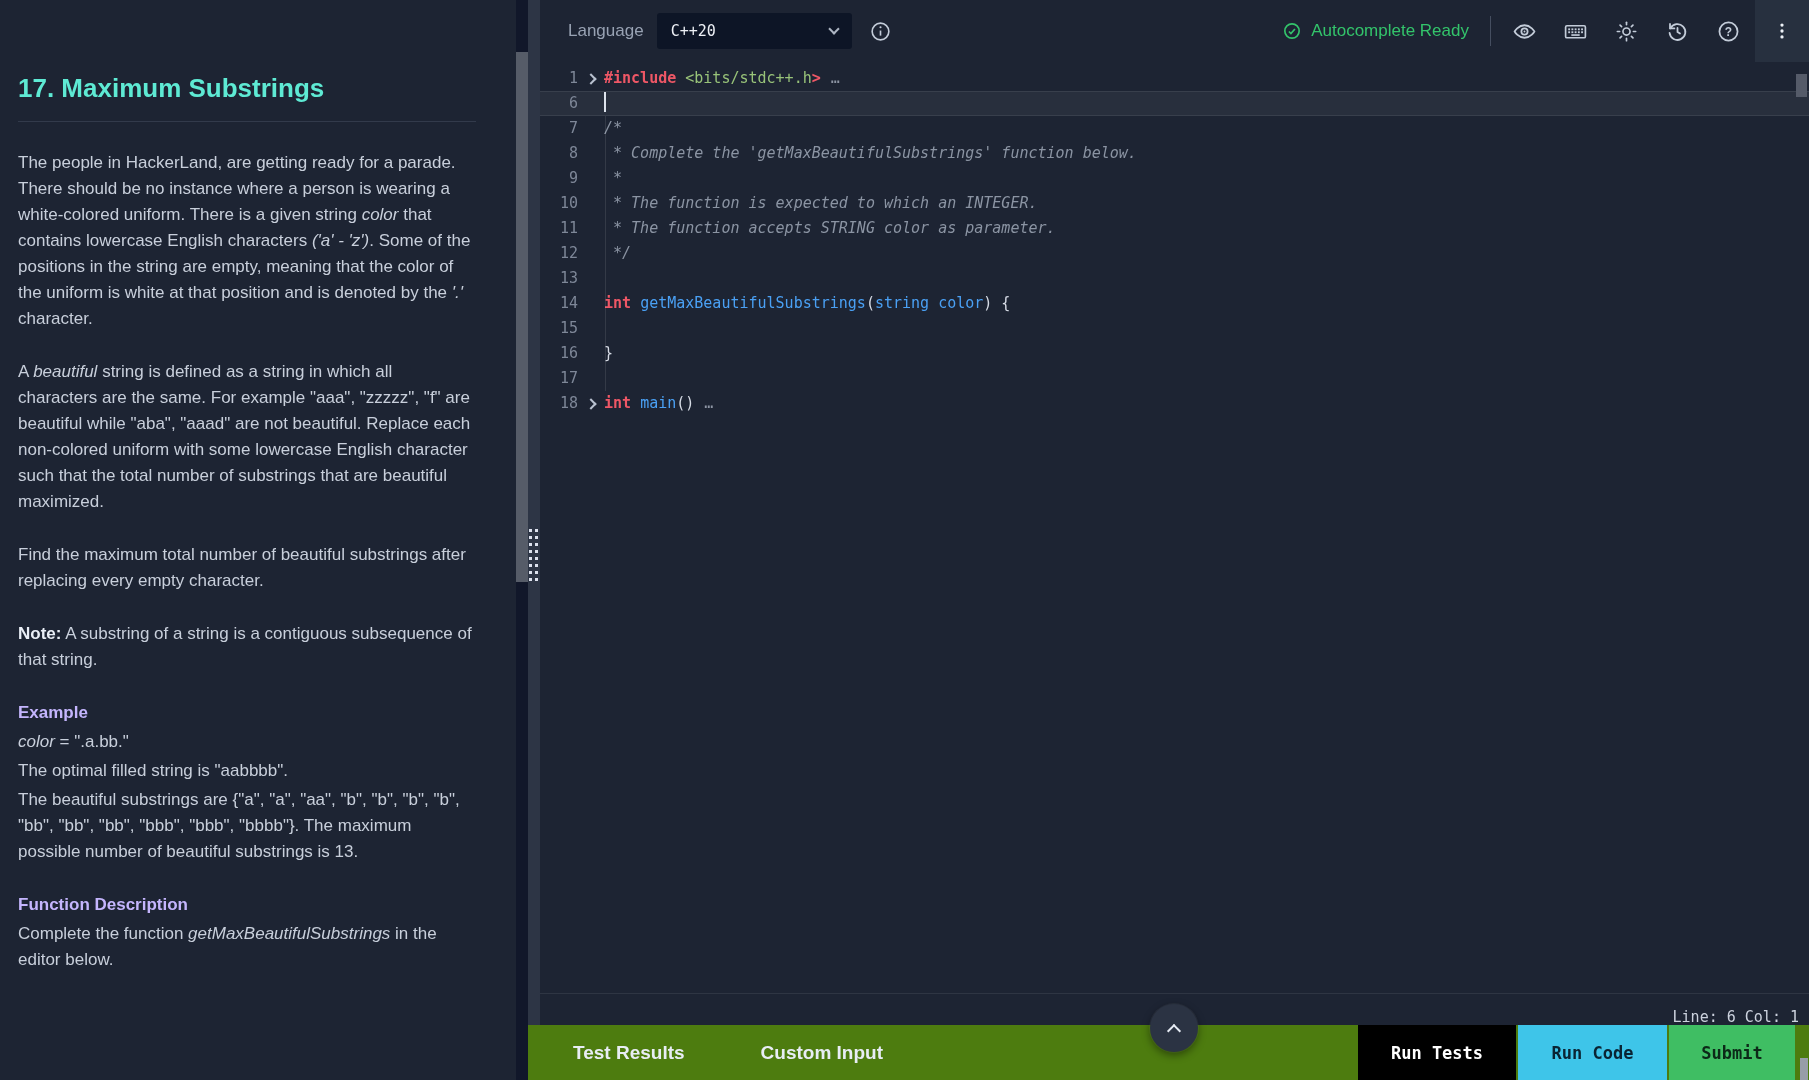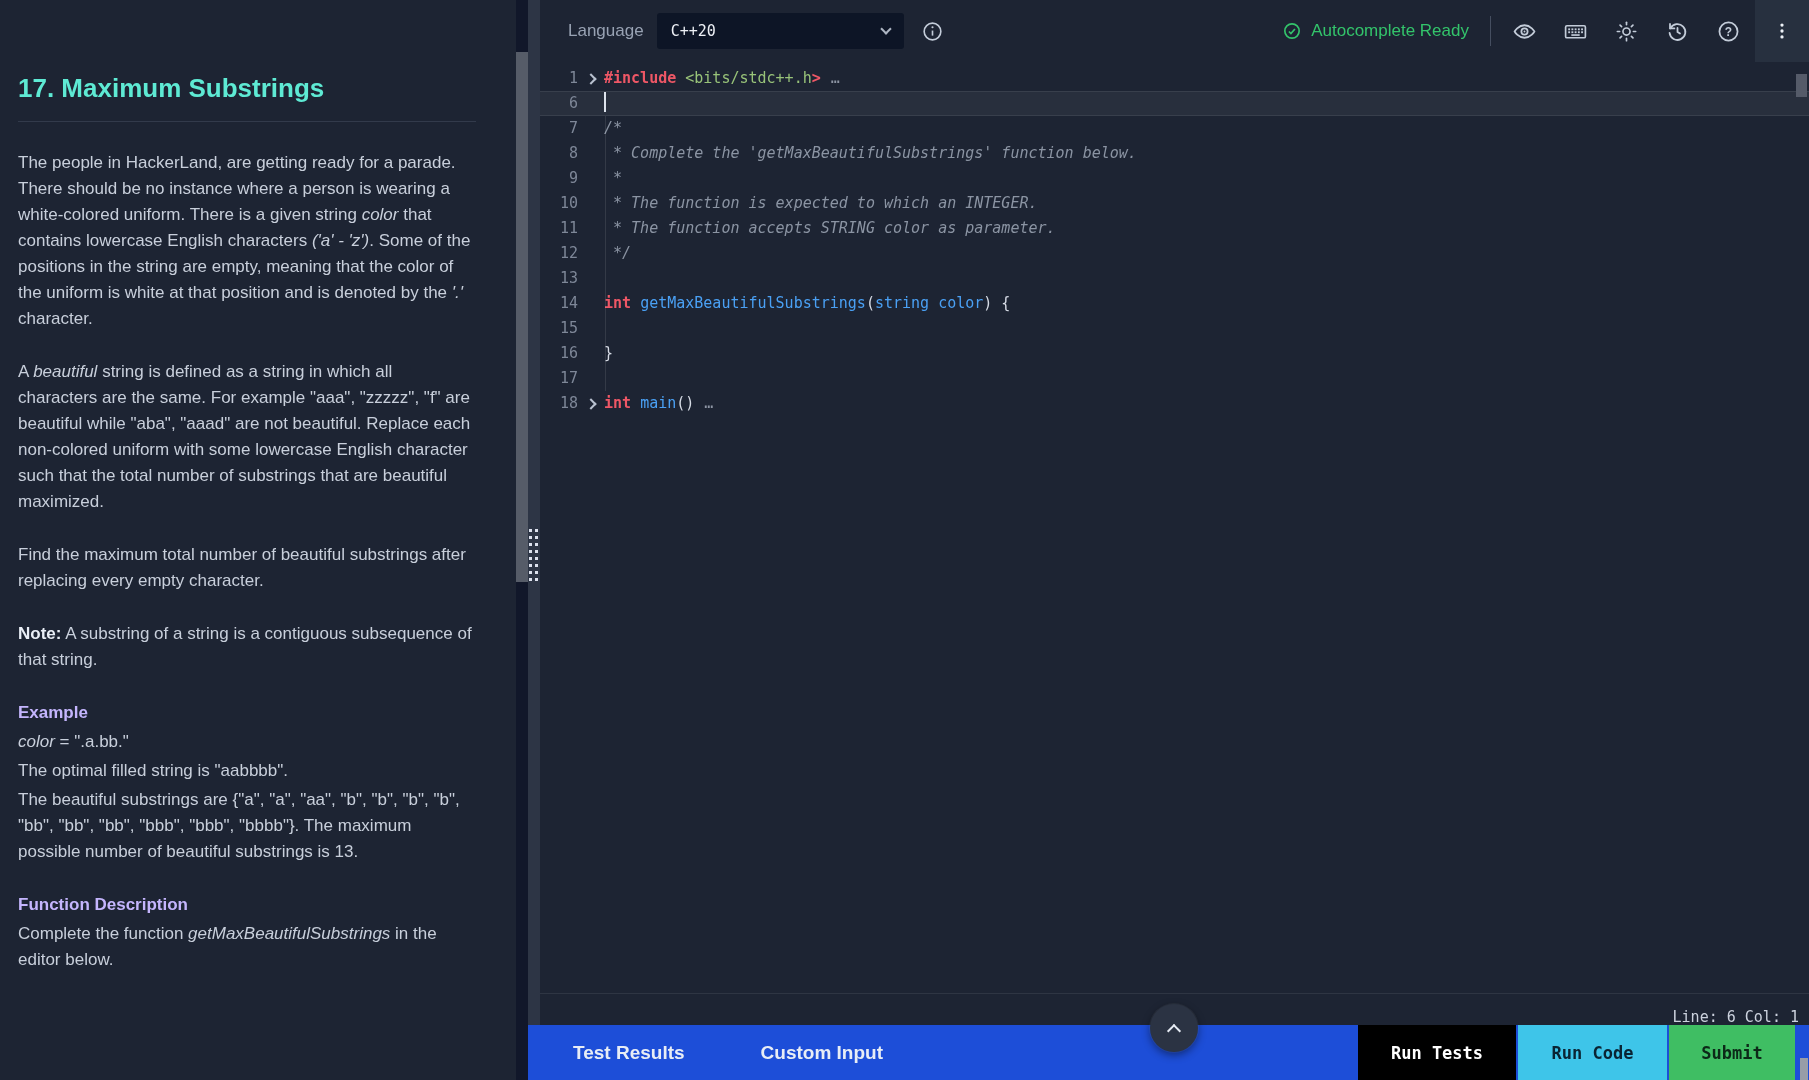--- a/index.html
+++ b/index.html
@@ -28,21 +28,21 @@
   .seg-b{ font-weight:bold; color:#e9eef6; }
   
   .panel-scrollbar{ position:absolute; left:516px; top:0; width:12px; height:1080px; background:#11172a; }
   .panel-scroll-thumb{ position:absolute; left:0; top:52px; width:12px; height:530px; background:#565c68; }
   .splitter{ position:absolute; left:528px; top:0; width:12px; height:1080px; background:#2d3545; }
   .splitter-grip{ position:absolute; left:1px; top:529px; color:#dde2ee; }
   
   .editor-region{ position:absolute; left:540px; right:0; top:0; bottom:0; background:#1d2433; }
   .toolbar{ position:relative; height:62px; display:flex; align-items:center; padding-left:28px; }
   .lang-label{ font-size:17px; color:#98a2b3; margin-right:13px; }
-  .lang-select{ width:247px; height:36px; background:#0d1526; border-radius:3px;
+  .lang-select{ width:195px; height:36px; background:#0d1526; border-radius:3px;
     display:flex; align-items:center; justify-content:space-between; padding:0 14px;
     color:#eef1f6; font-family:"DejaVu Sans Mono", monospace; font-size:15px; cursor:pointer; }
   .chev-down{ width:8px; height:8px; border:solid #aeb6c4; border-width:0 2px 2px 0;
     transform:rotate(45deg); margin-top:-4px; }
   .icon-btn{ color:#c3ccd9; display:flex; align-items:center; justify-content:center; cursor:pointer; }
   .info-btn{ margin-left:17px; }
   .toolbar-right{ margin-left:auto; display:flex; align-items:center; height:100%; }
   .auto-status{ display:flex; align-items:center; gap:9px; color:var(--c-autocomplete); font-size:17px; }
   .tsep{ width:1px; height:30px; background:#454e60; margin:0 21px; }
   .tb-icon{ margin-right:26px; }
@@ -67,21 +67,21 @@
   .tk-more{ color:#8d95a4; margin-left:10px; letter-spacing:1px; }
   .caret{ display:inline-block; width:2px; height:20px; background:#dde3ec; vertical-align:-4px; }
   .indent-guide{ position:absolute; left:65px; top:54px; width:1px; height:275px; background:rgba(255,255,255,.10); }
   .ed-scroll-thumb{ position:absolute; right:2px; top:74px; width:11px; height:23px; background:#555b69; }
   .page-scroll-thumb{ position:absolute; right:1px; bottom:0; width:8px; height:22px; background:#979da8; z-index:6; }
   
   .editor-footer{ position:absolute; left:0; right:0; bottom:40px; height:47px;
     border-top:1px solid rgba(255,255,255,.08); display:flex; align-items:center;
     justify-content:flex-end; padding-right:10px;
     font-family:"DejaVu Sans Mono", monospace; font-size:15px; color:#ccd2de; }
-  .bottom-bar{ position:absolute; left:-12px; right:0; bottom:0; height:55px; background:#1d4ed8;
+  .bottom-bar{ position:absolute; left:-12px; right:0; bottom:0; height:55px; background:#4d7c0f;
     display:flex; align-items:center; }
   .tabs{ display:flex; gap:76px; margin-left:45px; }
   .tab{ font-size:19px; font-weight:bold; color:#e8edf5; cursor:pointer; }
   .actions{ margin-left:auto; margin-right:14px; display:flex; gap:2px; height:55px; }
   .btn{ height:100%; border:none; font-family:"DejaVu Sans Mono", monospace; font-weight:bold;
     font-size:17px; cursor:pointer; }
   .btn-run{ width:149px; background:var(--c-run_code_bg); color:#0a2433; }
   .btn-tests{ width:158px; background:var(--c-run_tests_bg); color:#ffffff; }
   .btn-submit{ width:126px; background:var(--c-submit_bg); color:#0c2918; }
   .fab{ position:absolute; left:610px; bottom:28px; width:48px; height:48px; border-radius:50%;

